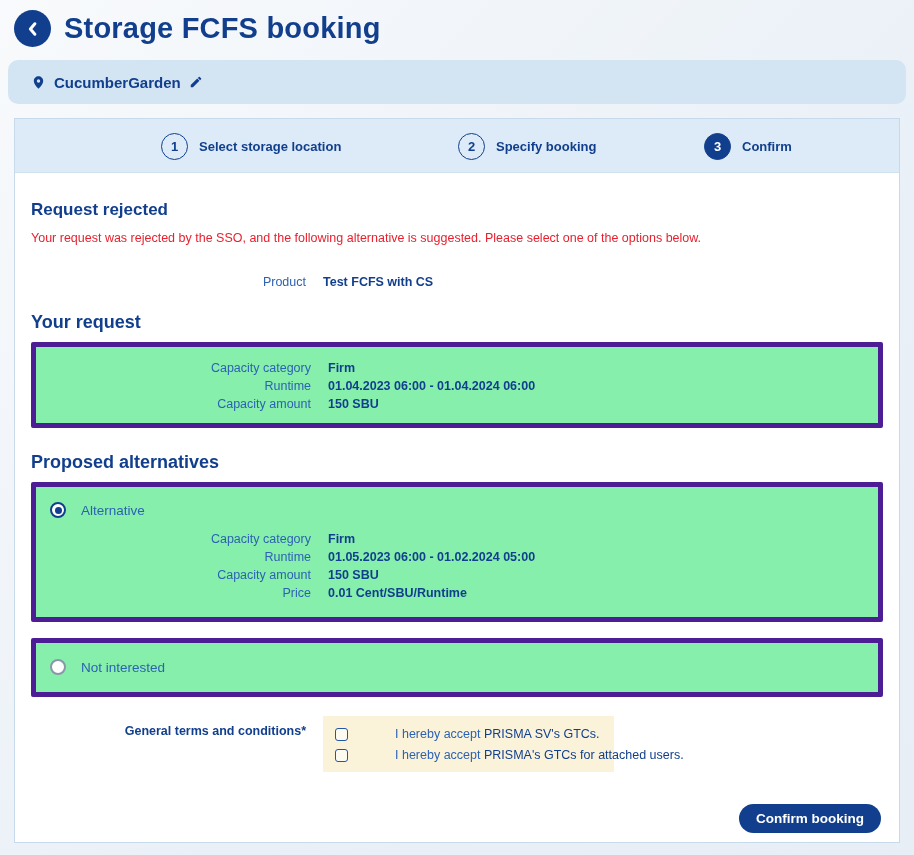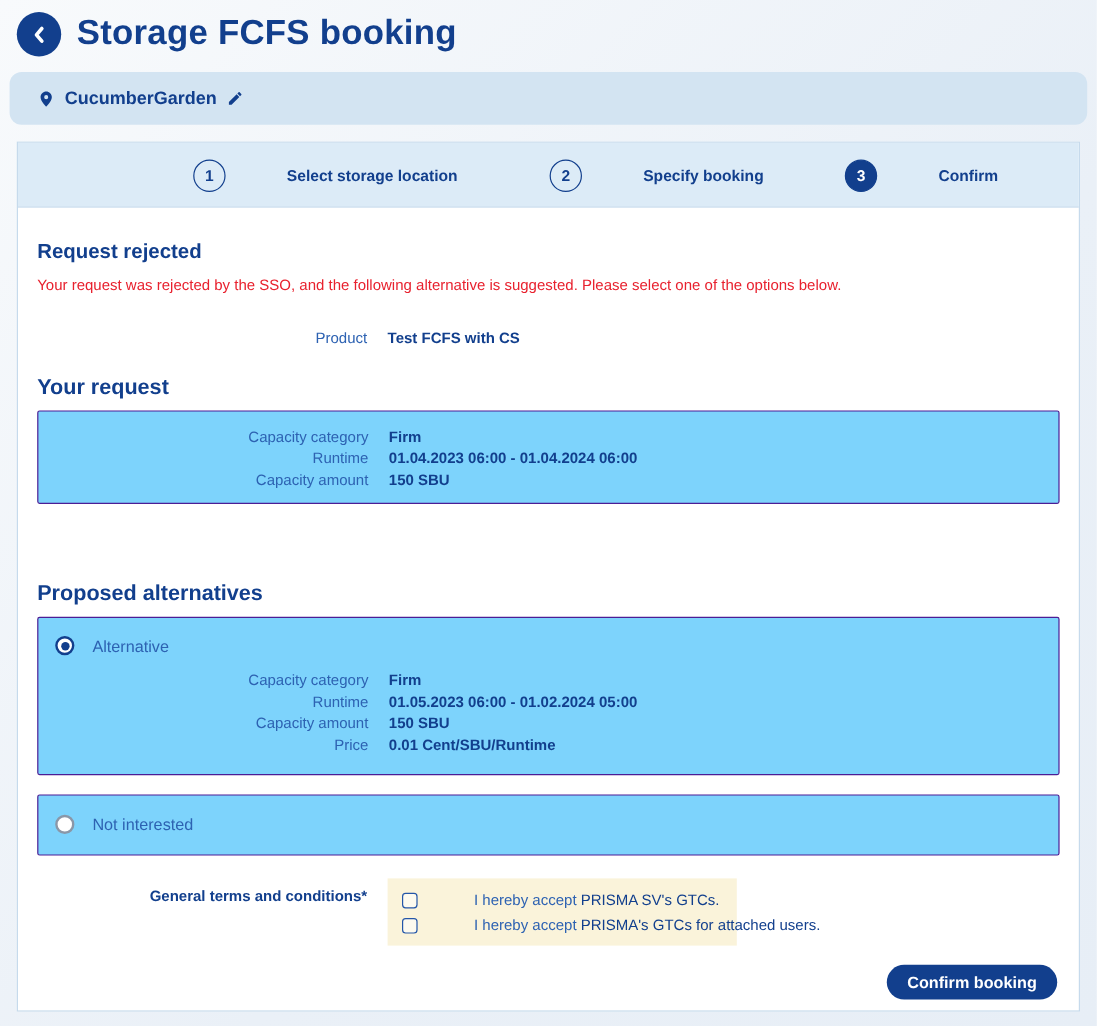--- a/index.html
+++ b/index.html
@@ -39,21 +39,21 @@
   .step-1 { left: 146px; }
   .step-2 { left: 443px; }
   .step-3 { left: 689px; }
   .step-circle {
     width: 27px; height: 27px; border-radius: 50%;
     border: 1.5px solid #123f8d; color: #123f8d;
     font-size: 13px; font-weight: 700;
     display: flex; align-items: center; justify-content: center; background: transparent;
   }
   .step.active .step-circle { background: #123f8d; color: #ffffff; border-color: #123f8d; }
-  .step-label { font-size: 13px; font-weight: 700; color: #123f8d; margin-left: 40px; }
+  .step-label { font-size: 13px; font-weight: 700; color: #123f8d; }
 
   .content { padding: 0 16px; }
 
   .section-h1 { font-size: 17px; font-weight: 800; color: #123f8d; margin-top: 27px; }
   .reject-msg { font-size: 12.5px; color: #e8212e; margin-top: 11px; }
 
   
   .kv-row { display: flex; align-items: baseline; }
   .kv-label {
     width: 275px; text-align: right; flex: 0 0 auto;
@@ -61,24 +61,24 @@
   }
   .kv-value { margin-left: 17px; font-size: 12.5px; font-weight: 700; color: #123f8d; }
   .kv-value.italic { font-style: italic; }
   .kv-row + .kv-row { margin-top: 4px; }
 
   .product-block { margin-top: 30px; }
   .files-block { margin-top: 12px; }
 
   .section-h2 { font-size: 18px; font-weight: 800; color: #123f8d; }
   .your-request-h { margin-top: 23px; }
-  .proposed-h { margin-top: 64px; }
+  .proposed-h { margin-top: 24px; }
 
   .box {
-    border: 1px solid #4c1d95; border-radius: 2px; background: #7dd3fc;
+    border: 5px solid #4c1d95; border-radius: 2px; background: #86efac;
     margin-top: 9px;
   }
   .request-box { padding: 14px 0 12px 0; }
   .alt-box { padding: 15px 0 17px 0; }
   .ni-box { margin-top: 16px; padding: 16px 0 17px 0; }
 
   .radio-row { display: flex; align-items: center; padding-left: 14px; cursor: pointer; }
   .radio {
     width: 16px; height: 16px; border-radius: 50%; flex: 0 0 auto;
     border: 2px solid #8a97a8; background: #ffffff; position: relative;

